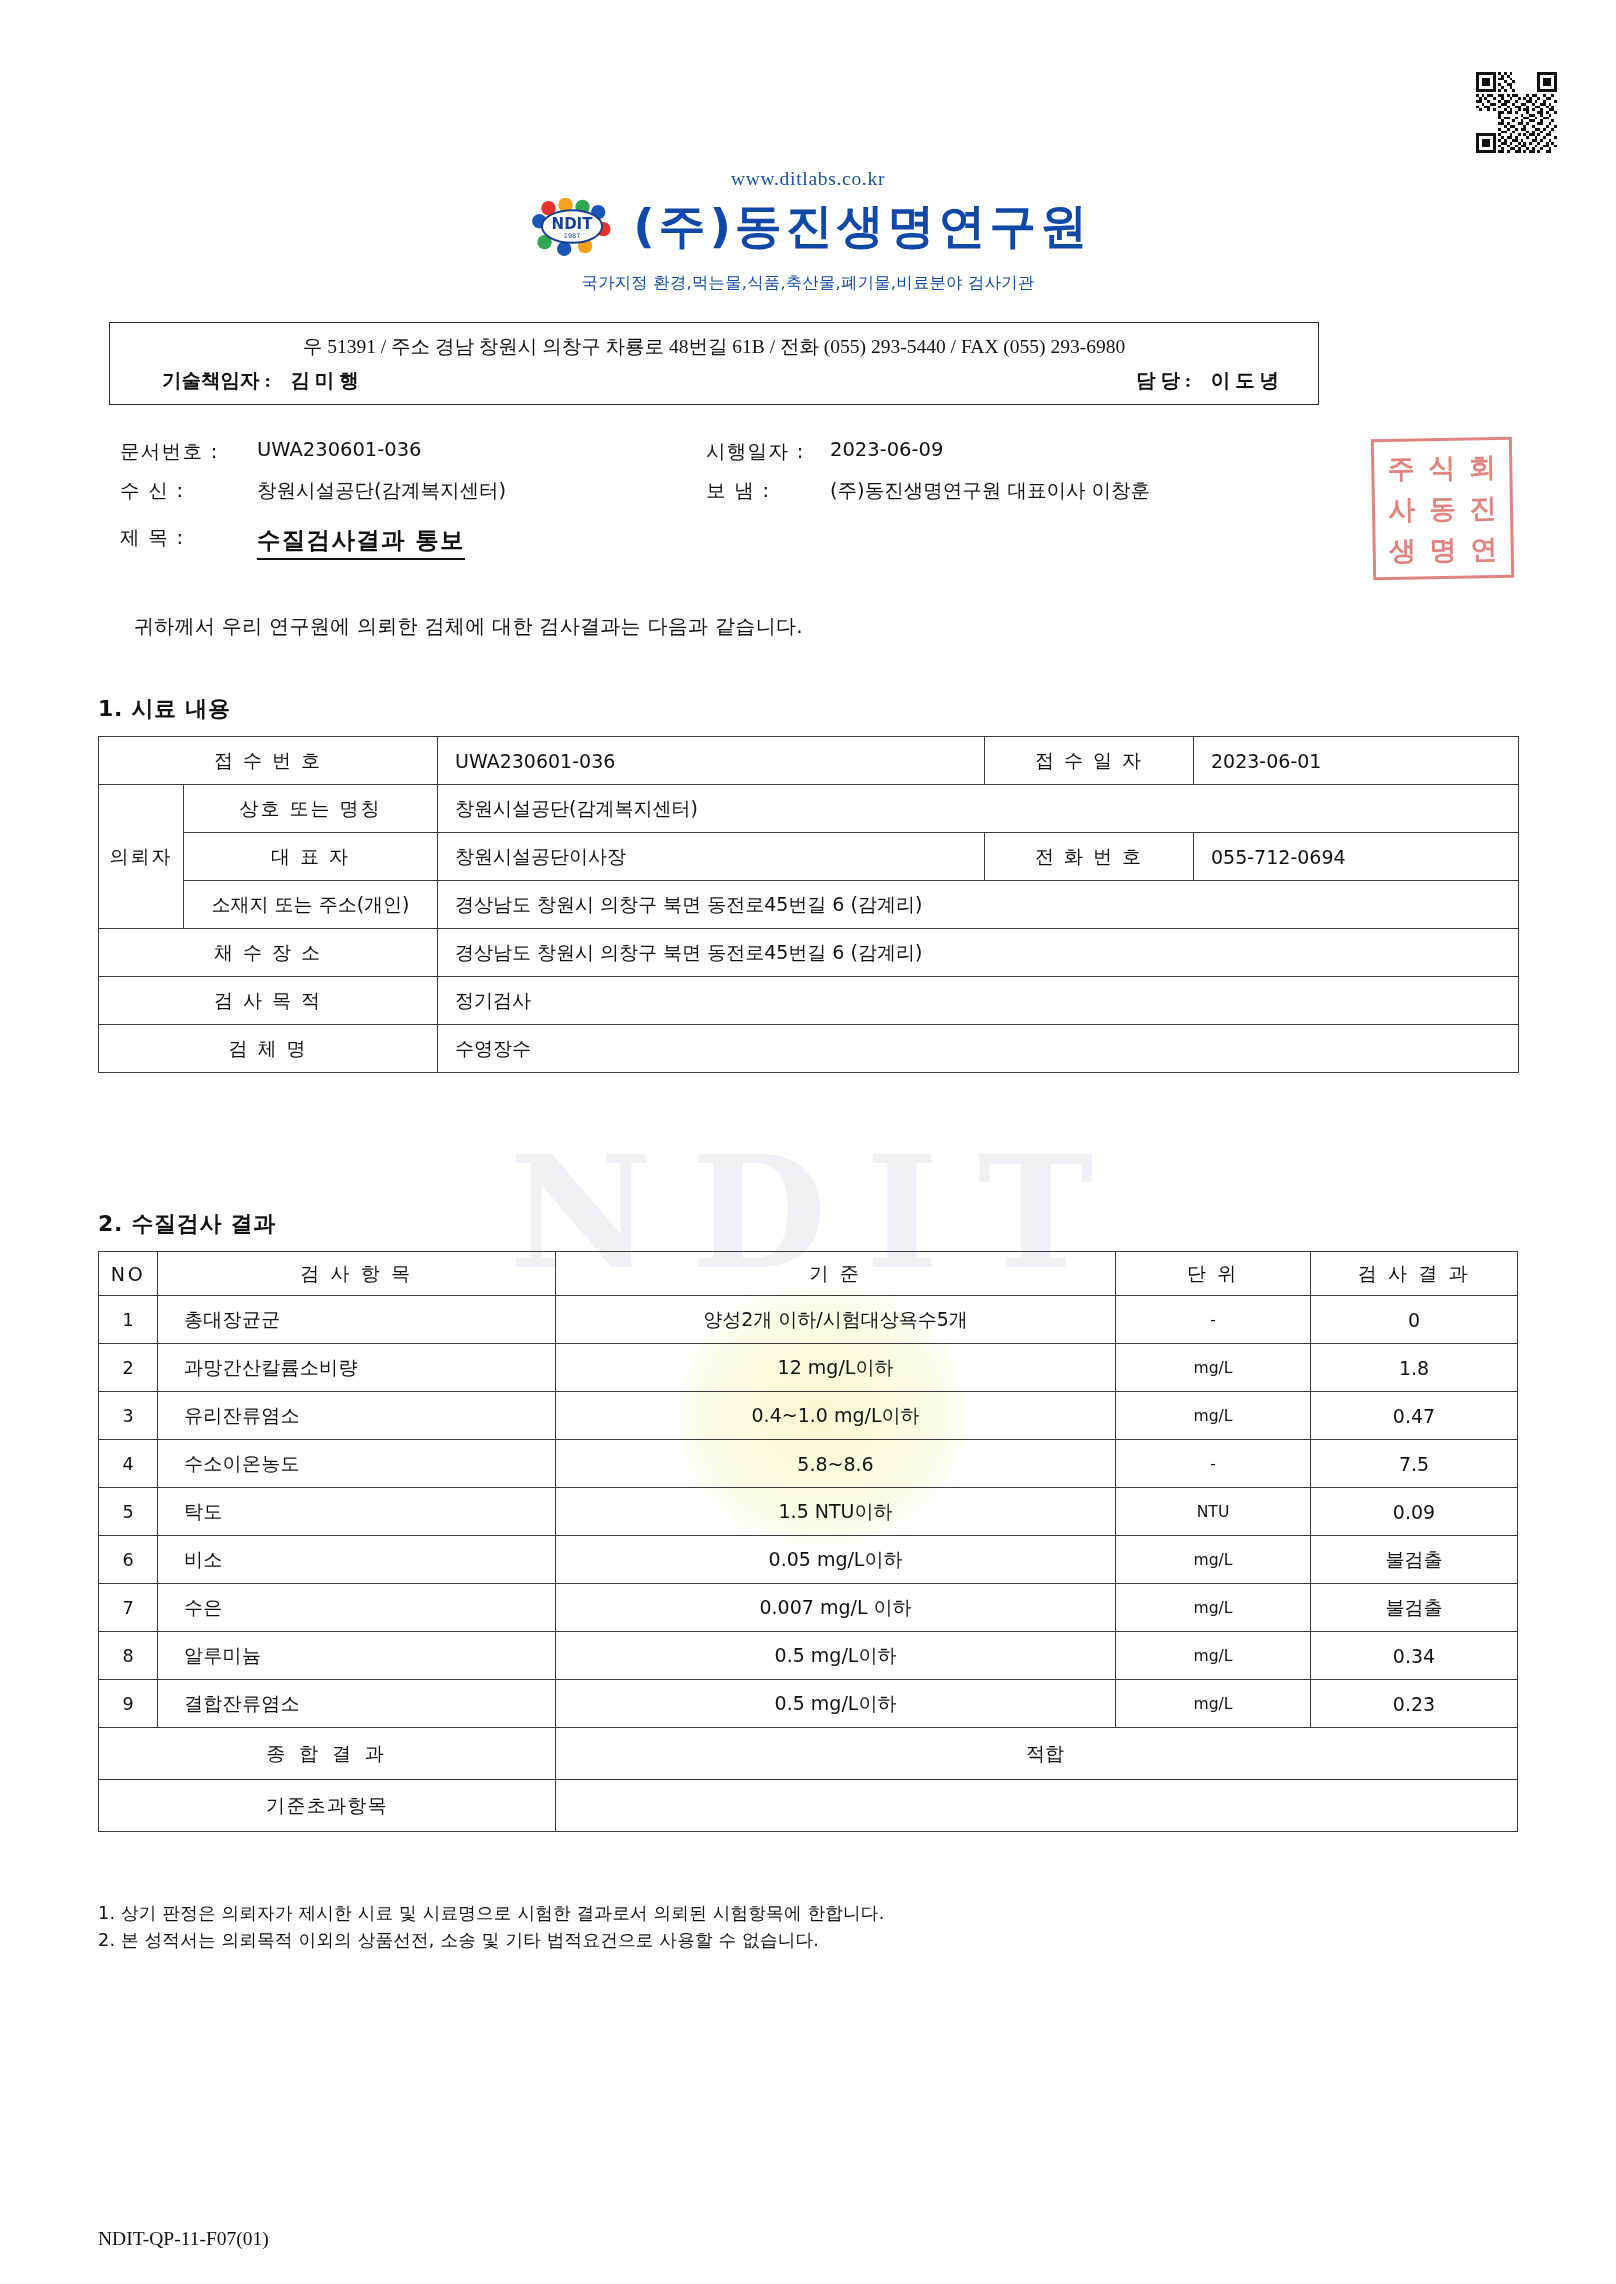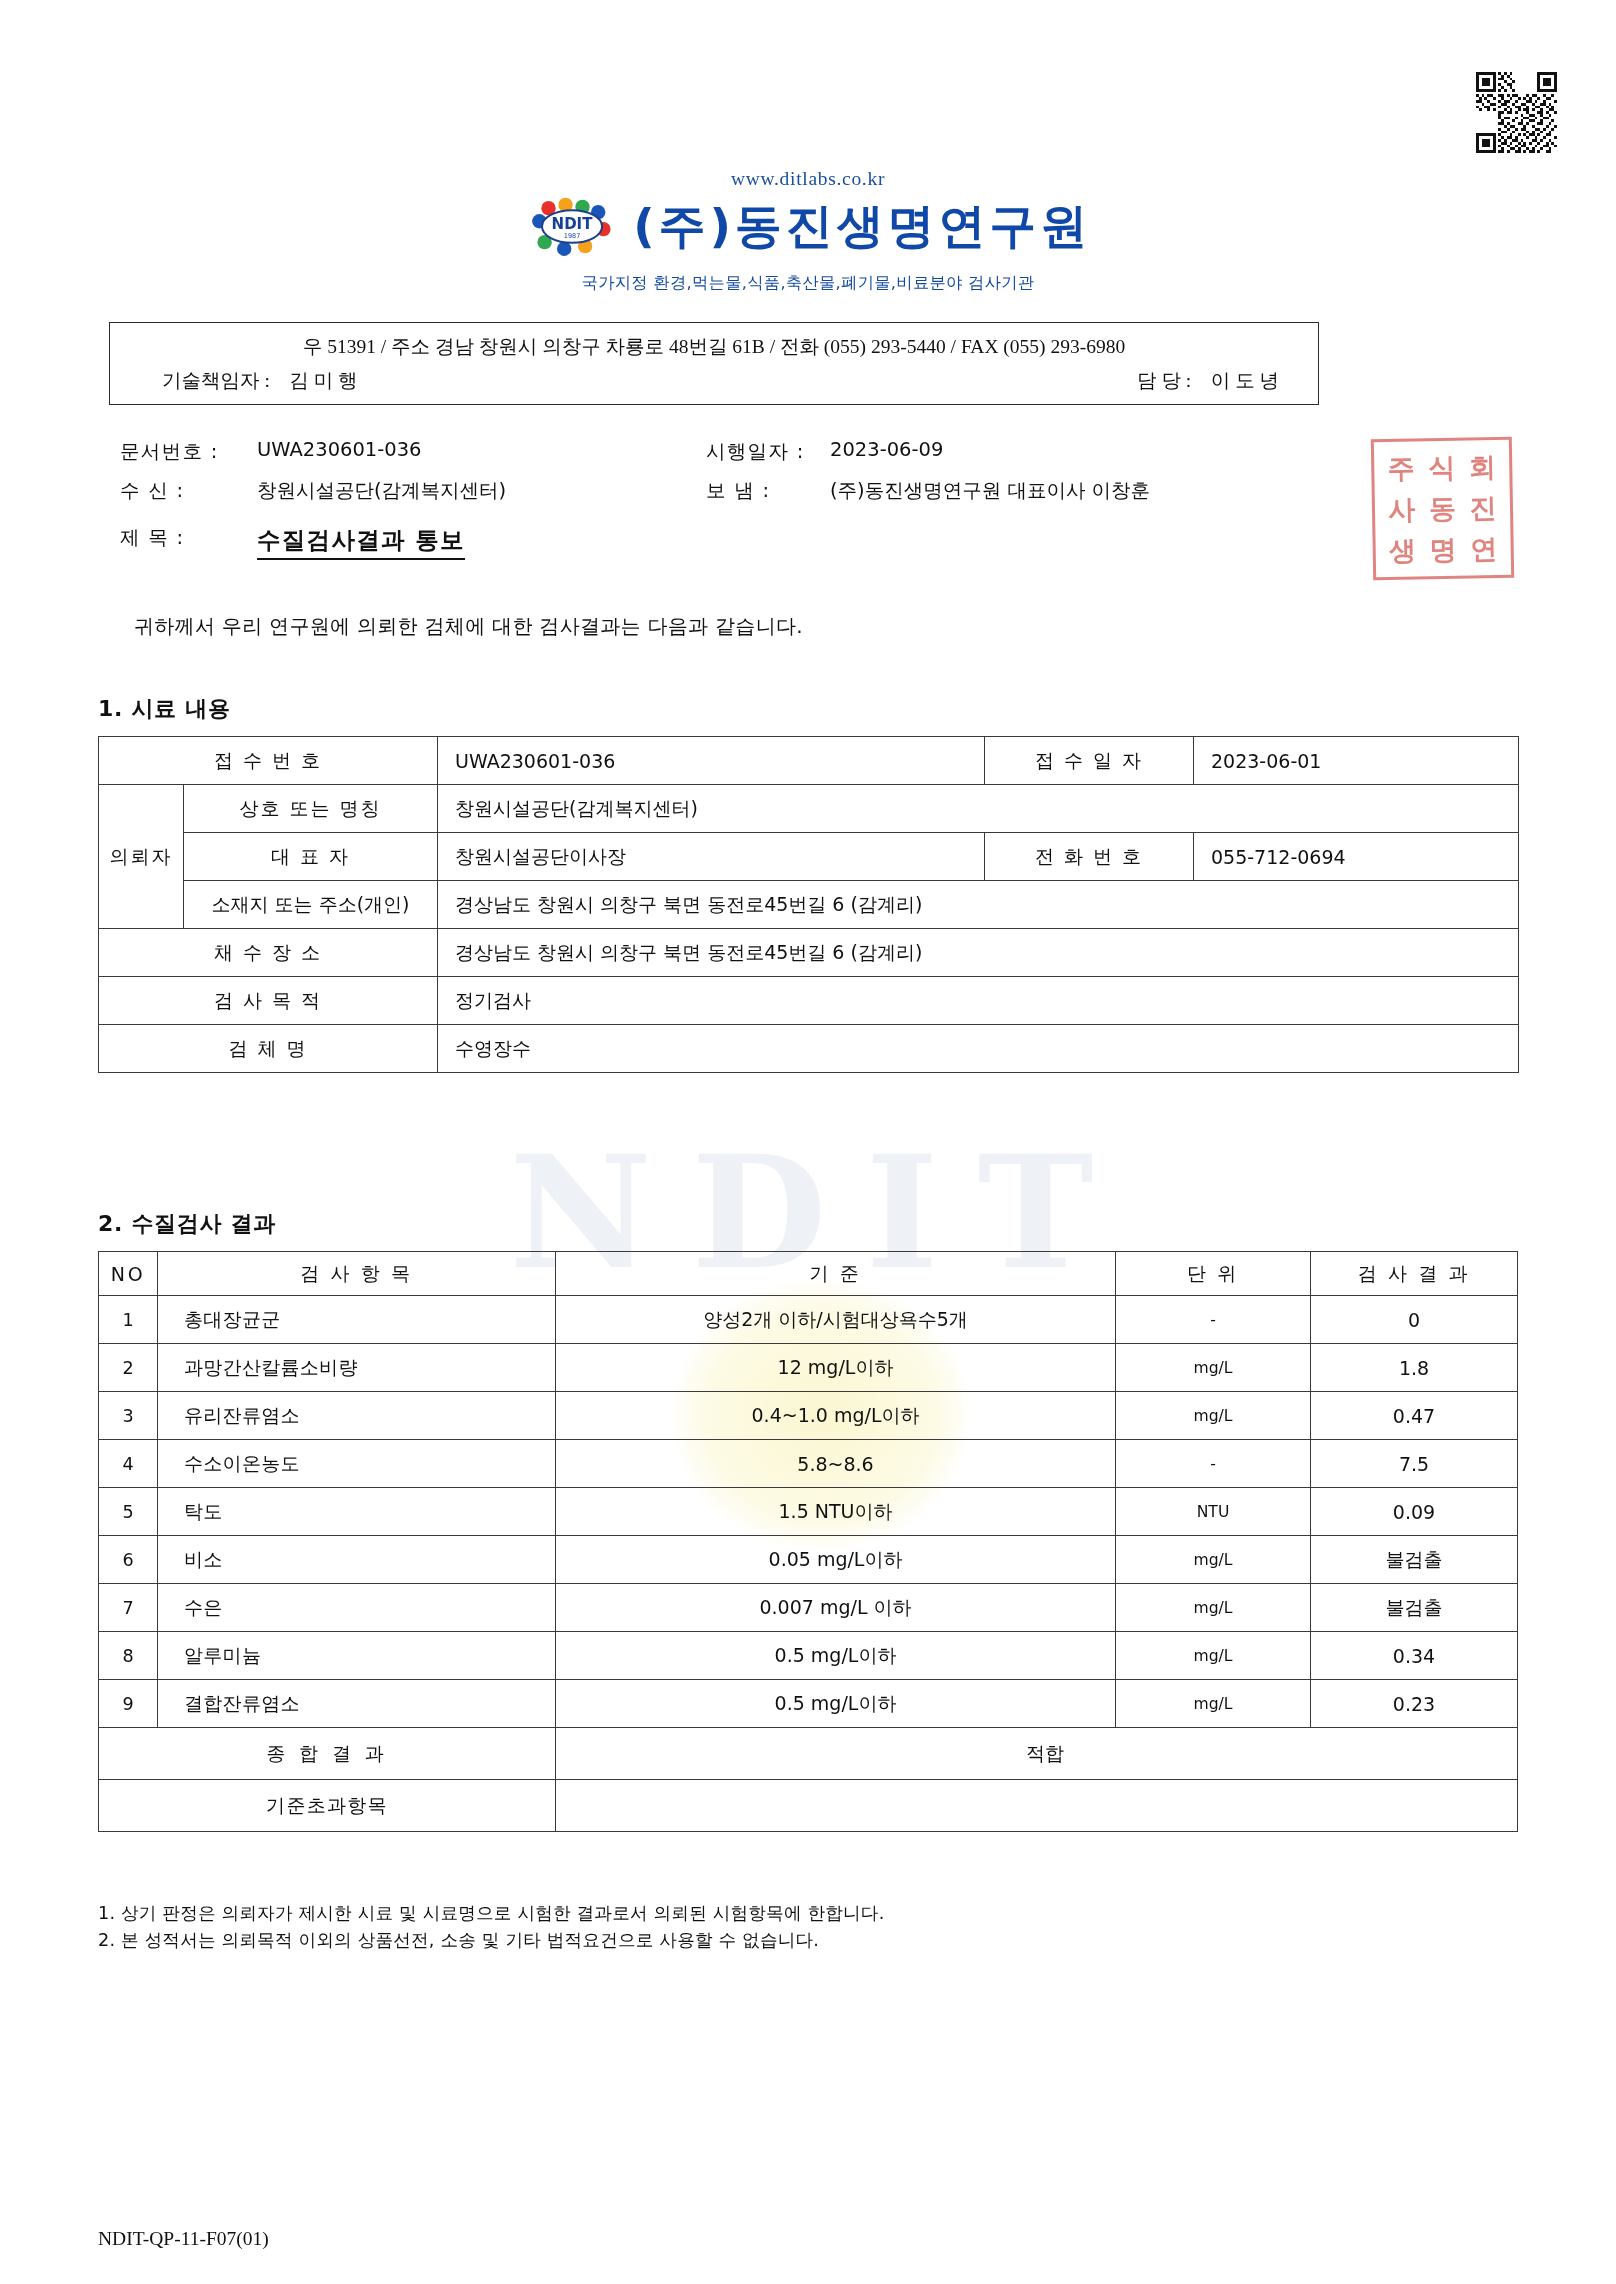--- a/index.html
+++ b/index.html
@@ -123,20 +123,21 @@
     padding: 10.4px 0 5.2px 0;
     font-family: "Liberation Serif", serif;
   }
   .addr-line2 {
     display: flex;
     justify-content: space-between;
     align-items: flex-end;
     font-size: 19.5px;
     padding: 1.3px 39px 10.4px 52px;
     font-family: "Liberation Serif", serif;
+    font-weight: bold;
   }
 
   
   .meta {
     position: absolute;
     left: 120px;
     top: 438px;
     width: 1398px;
     font-size: 19.5px;
   }

